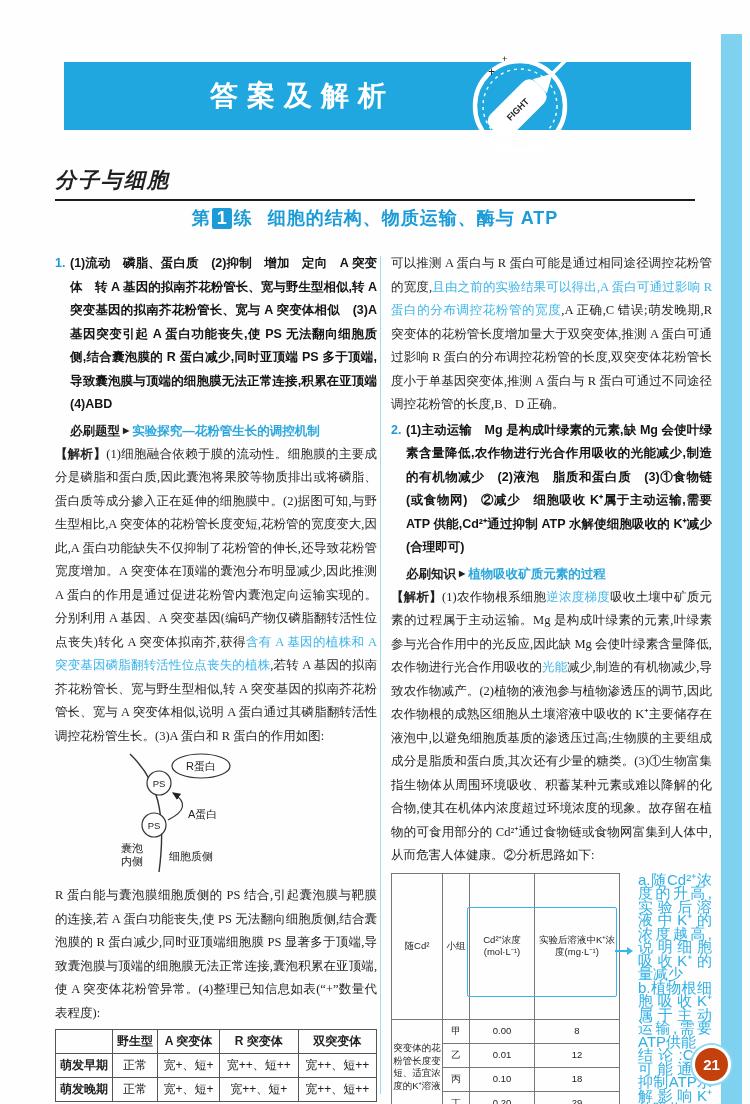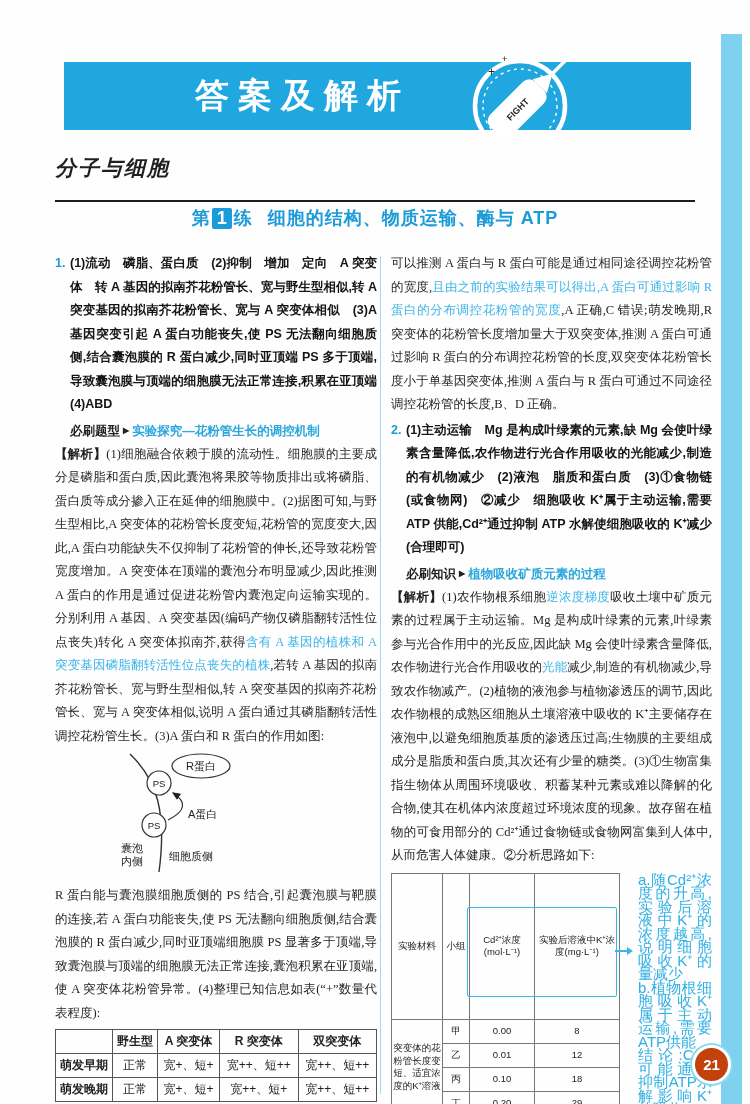--- a/index.html
+++ b/index.html
@@ -3,25 +3,25 @@
 <meta charset="utf-8">
 <style>
   html,body{margin:0;padding:0;background:#e8e8e8;}
   .page{position:relative;width:750px;height:1104px;background:#fefefe;overflow:hidden;
         font-family:"Liberation Serif",serif;color:#1f1f1f;}
   
   .edge-stripe{position:absolute;left:721px;top:34px;width:21px;height:1070px;background:#7fd2ef;}
   
   .banner{position:absolute;left:64px;top:62px;width:627px;height:68px;background:#21a7e0;}
   .banner-title{position:absolute;left:0;right:150px;top:0;bottom:0;display:flex;align-items:center;
-        justify-content:center;color:#ffffff;font-size:34px;letter-spacing:9px;font-weight:600;}
+        justify-content:center;color:#ffffff;font-size:28px;letter-spacing:9px;font-weight:600;}
   .stamp{position:absolute;left:398px;top:-30px;width:138px;height:138px;}
   
-  .section-head{position:absolute;left:55px;top:154px;width:640px;border-bottom:2px solid #1c1c1c;
-        padding-bottom:18px;font-size:21px;font-weight:bold;font-style:italic;letter-spacing:2px;}
+  .section-head{position:absolute;left:55px;top:166px;width:640px;border-bottom:2px solid #1c1c1c;
+        padding-bottom:5px;font-size:21px;font-weight:bold;font-style:italic;letter-spacing:2px;}
   
   .lesson{position:absolute;left:55px;top:206px;width:640px;text-align:center;
         font-family:"Liberation Sans",sans-serif;font-weight:bold;font-size:18px;color:#1b9bd8;}
   .lesson-num{display:inline-block;background:#1b9bd8;color:#fff;min-width:20px;line-height:21px;
         text-align:center;margin:0 2px;border-radius:2px;}
   .lesson-main{margin-left:16px;letter-spacing:1px;}
   
   .col{position:absolute;top:252px;width:322px;}
   .col-left{left:55px;}
   .col-right{left:391px;width:321px;}
@@ -173,21 +173,21 @@
     <div class="tagline" style="padding-left:15px;">
       <span>必刷知识</span><span class="tag-arrow">▶</span><span class="tag-text">植物吸收矿质元素的过程</span>
     </div>
 
     <div class="para"><span class="seg-lab">【解析】</span><span class="seg-n">(1)农作物根系细胞</span><span class="seg-b">逆浓度梯度</span><span class="seg-n">吸收土壤中矿质元素的过程属于主动运输。Mg 是构成叶绿素的元素,叶绿素参与光合作用中的光反应,因此缺 Mg 会使叶绿素含量降低,农作物进行光合作用吸收的</span><span class="seg-b">光能</span><span class="seg-n">减少,制造的有机物减少,导致农作物减产。(2)植物的液泡参与植物渗透压的调节,因此农作物根的成熟区细胞从土壤溶液中吸收的 K⁺主要储存在液泡中,以避免细胞质基质的渗透压过高;生物膜的主要组成成分是脂质和蛋白质,其次还有少量的糖类。(3)①生物富集指生物体从周围环境吸收、积蓄某种元素或难以降解的化合物,使其在机体内浓度超过环境浓度的现象。故存留在植物的可食用部分的 Cd²⁺通过食物链或食物网富集到人体中,从而危害人体健康。②分析思路如下:</span></div>
 
     <div class="t2wrap">
       <table class="t2">
         <tbody>
             <tr>
-          <th class="m">实验材料</th>
+          <th class="m">随Cd²</th>
           <th class="g">小组</th>
           <th class="cd">Cd²⁺浓度 (mol·L⁻¹)</th>
           <th class="k">实验后溶液中K⁺浓度(mg·L⁻¹)</th>
         </tr>
         <tr>
           <td rowspan="4">突变体的花粉管长度变短、适宜浓度的K⁺溶液</td>
           <td class="v">甲</td>
           <td class="v">0.00</td>
           <td class="v">8</td>
         </tr>

